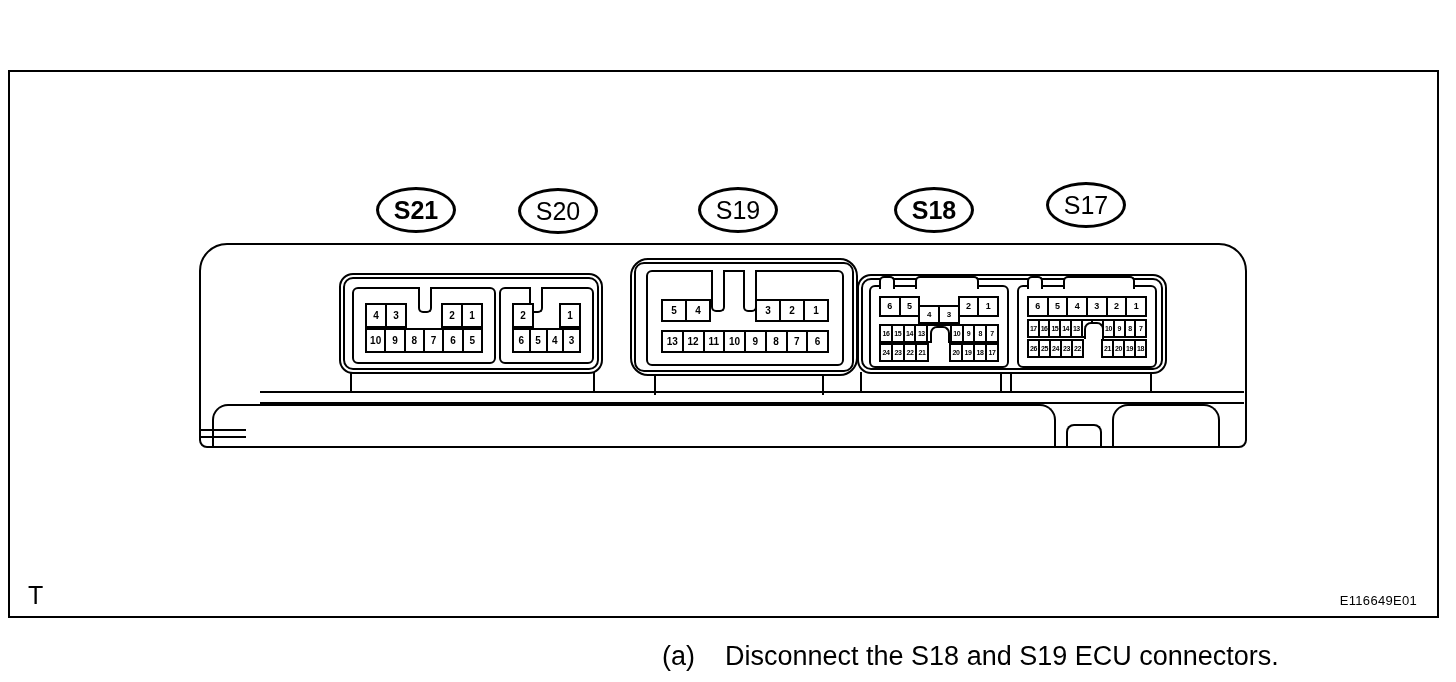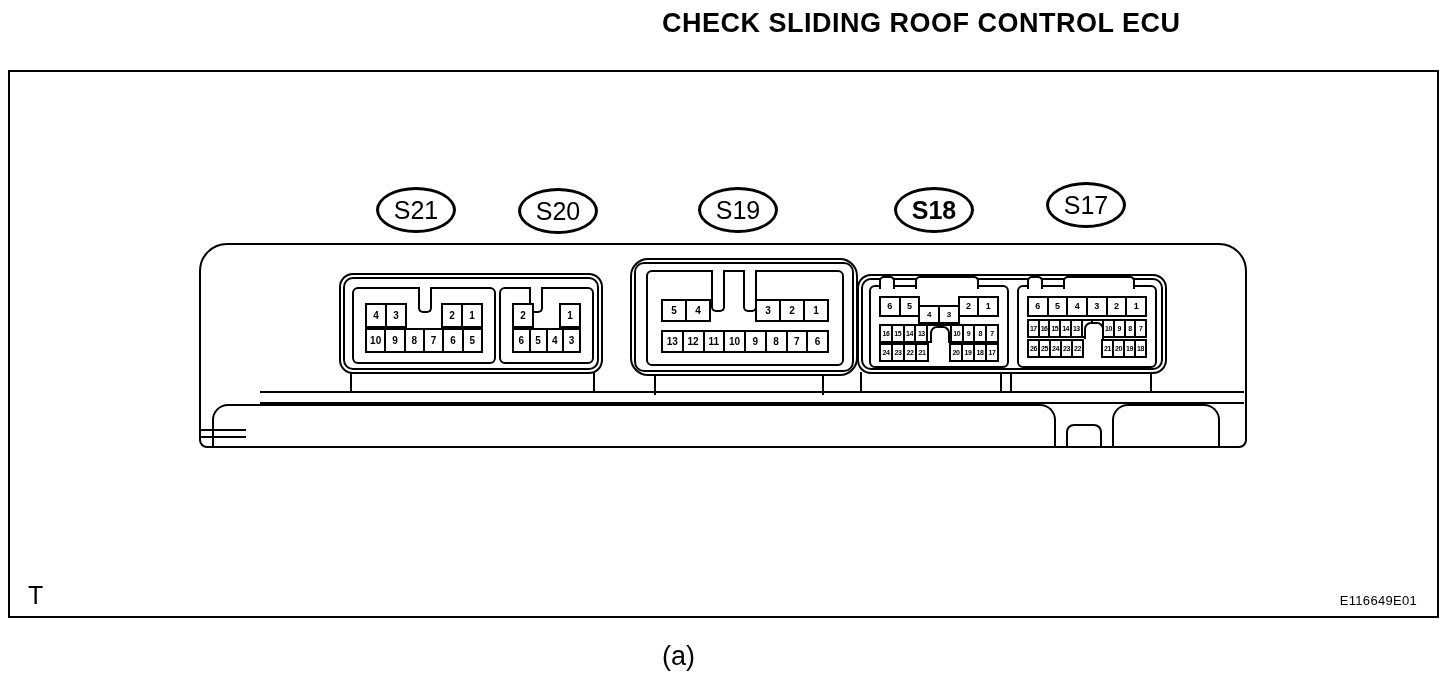--- a/index.html
+++ b/index.html
@@ -72,25 +72,24 @@
   .inner-box[data-conn="4"] .pin-row:nth-child(3) .pin { height:19px; font-size:7px; letter-spacing:-0.5px; }
   .inner-box[data-conn="3"] .pin-row:nth-child(3) .pin { width:14px; }
   .inner-box[data-conn="4"] .pin-row:nth-child(3) .pin { width:13px; }
   .inner-box[data-conn="3"] .pin.small { width:16px; height:19px; margin-top:9px; font-size:8px; }
 </style>
 </head>
 <body>
 
 <div class="page">
 
-  <div class="title">CHECK SLIDING ROOF CONTROL ECU</div>
 
   <div class="figure">
 
-    <div class="oval" style="left:366px; top:115px;">
+    <div class="oval" style="left:366px; top:115px;font-weight:bold;">
       <span>S21</span>
     </div>
     <div class="oval" style="left:508px; top:116px;">
       <span>S20</span>
     </div>
     <div class="oval" style="left:688px; top:115px;">
       <span>S19</span>
     </div>
     <div class="oval" style="left:884px; top:115px;font-weight:bold;">
       <span>S18</span>
@@ -262,15 +261,16 @@
           </div>
       </div>
     </div>
 
     <div class="corner-letter">T</div>
     <div class="figure-code">E116649E01</div>
   </div>
 
   <div class="caption">
     <span>(a)</span>
+    <span>Disconnect the S18 and S19 ECU connectors.</span>
   </div>
 
 </div>
 
 </body></html>

